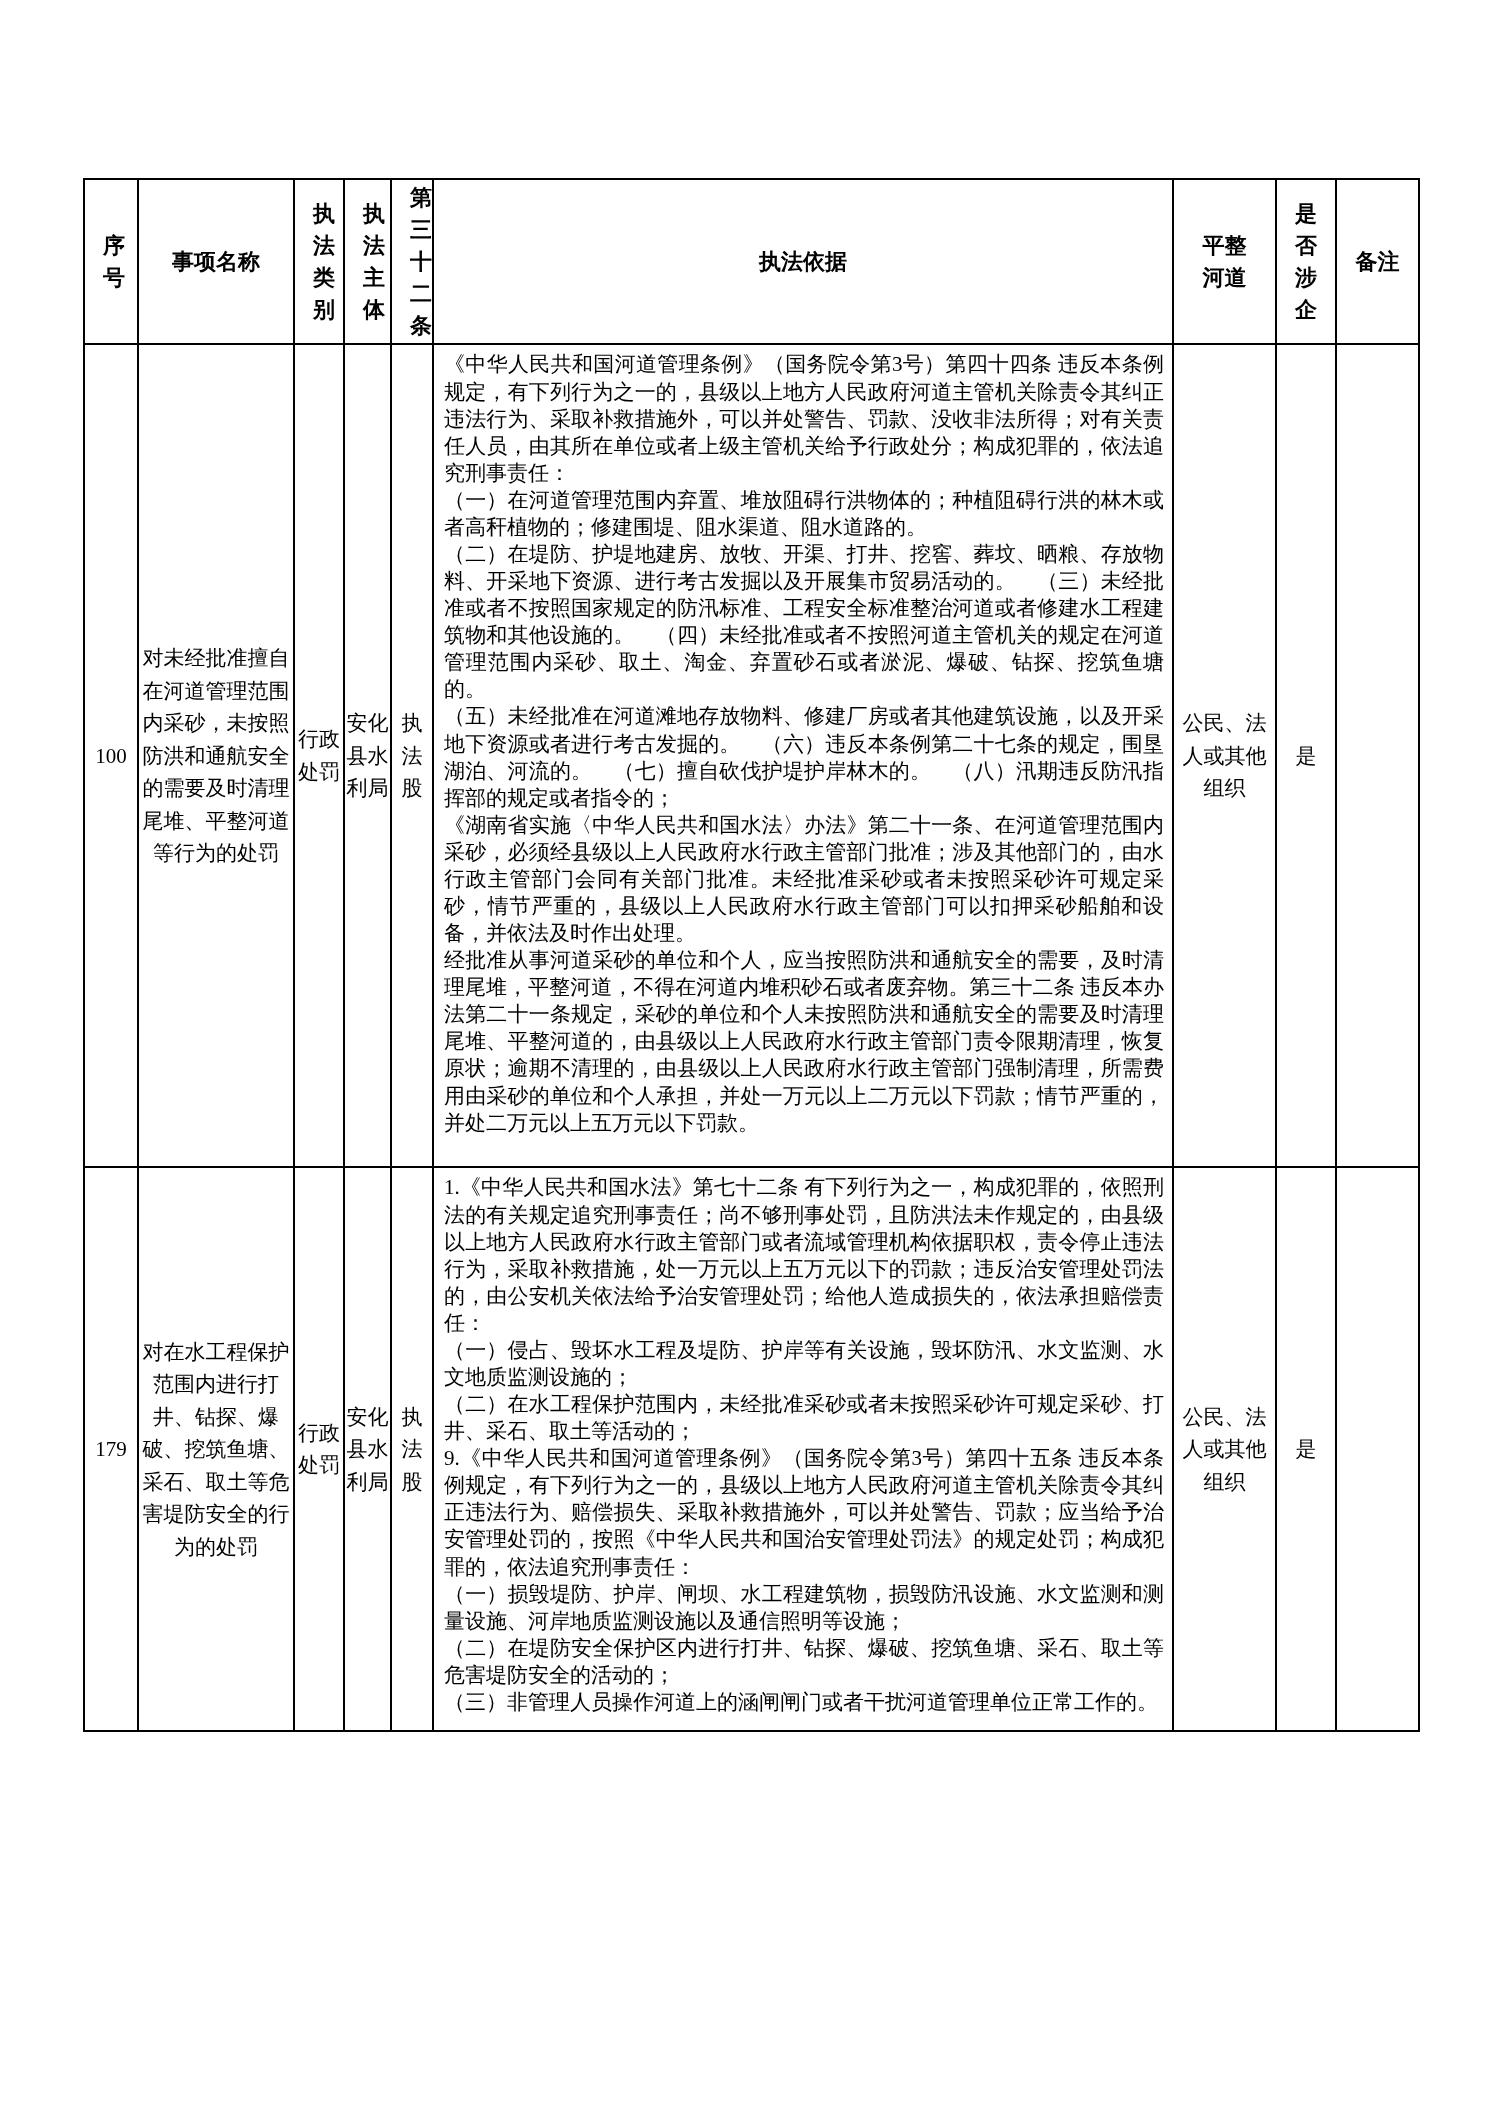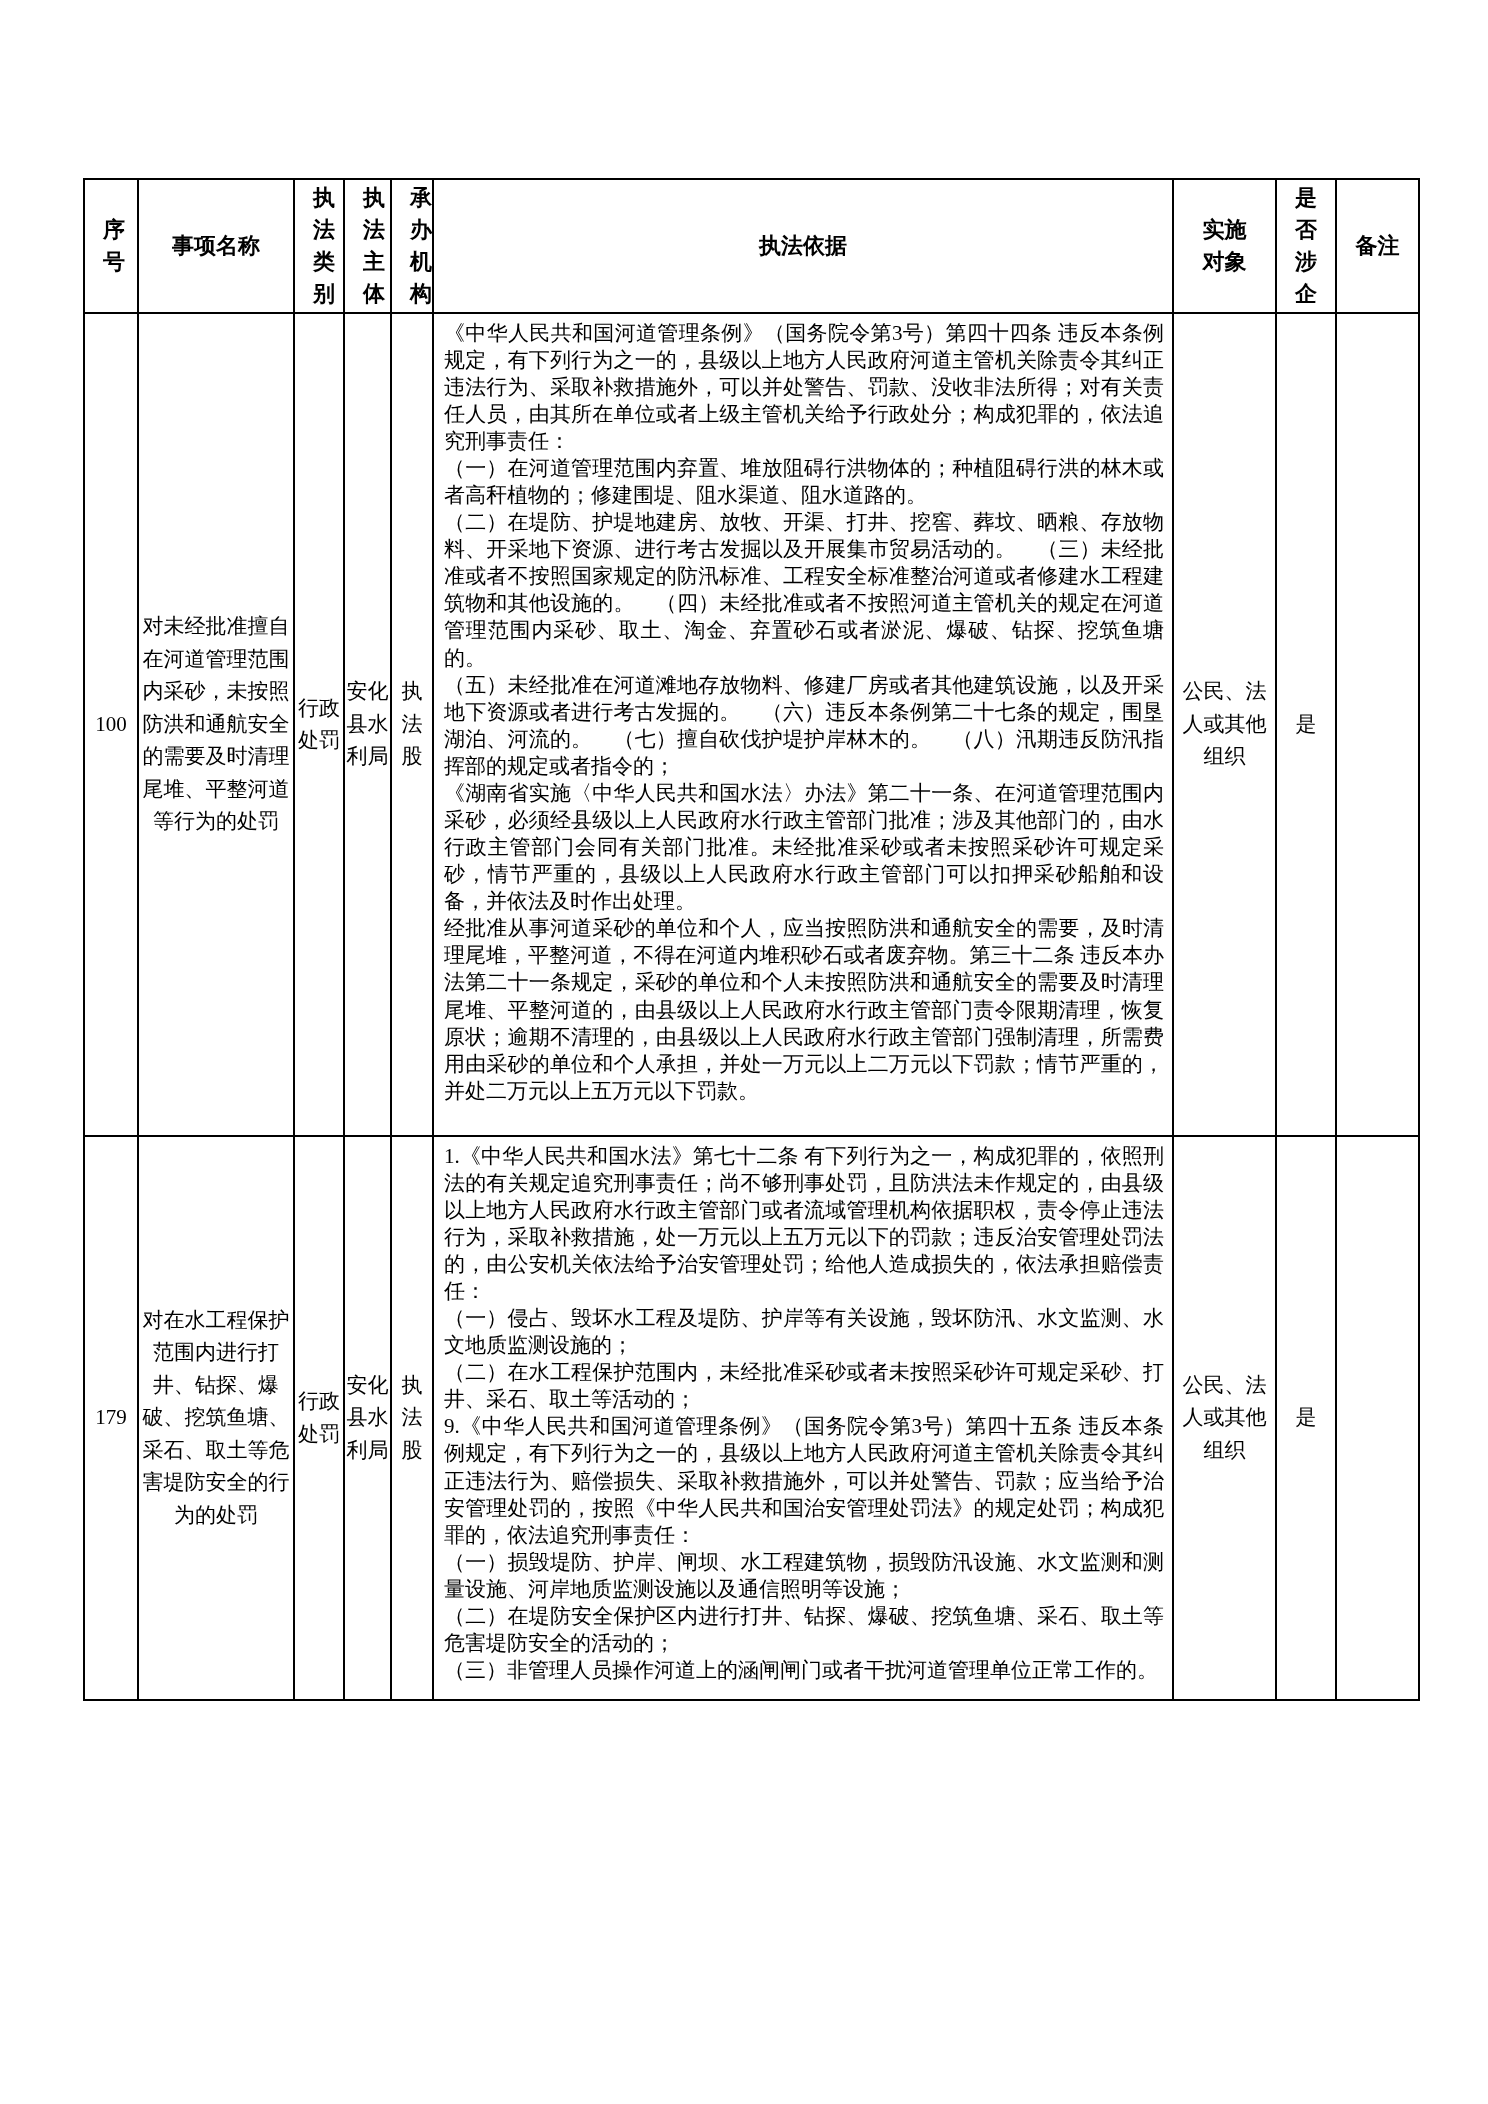--- a/index.html
+++ b/index.html
@@ -75,23 +75,23 @@
       <col style="width:103px">
       <col style="width:60px">
       <col style="width:83px">
     </colgroup>
     <tbody>
       <tr class="header-row">
         <th class="hdr">序号</th>
         <th class="hdr">事项名称</th>
         <th class="hdr">执法类别</th>
         <th class="hdr">执法主体</th>
-        <th class="hdr">承办机构</th>
+        <th class="hdr">第三十二条</th>
         <th class="hdr">执法依据</th>
-        <th class="hdr">实施对象</th>
+        <th class="hdr">平整河道</th>
         <th class="hdr">是否涉企</th>
         <th class="hdr">备注</th>
       </tr>
 
       <tr class="row-100">
         <td class="cell-center">100</td>
         <td class="cell-center">对未经批准擅自在河道管理范围内采砂，未按照防洪和通航安全的需要及时清理尾堆、平整河道等行为的处罚</td>
         <td class="cell-center">行政处罚</td>
         <td class="cell-center">安化县水利局</td>
         <td class="cell-center">执法股</td>

